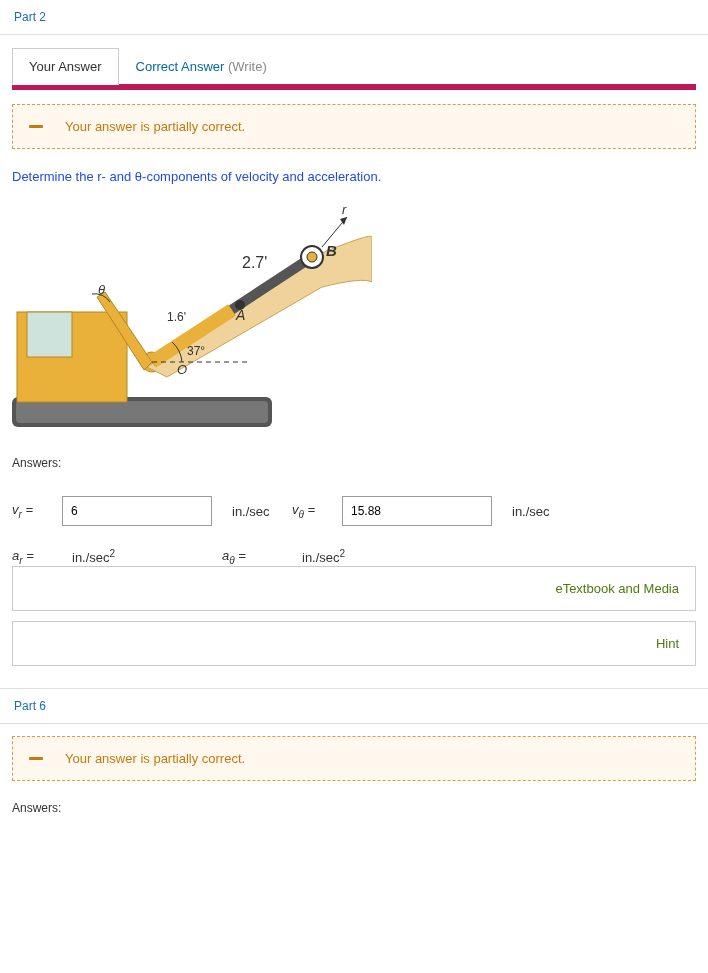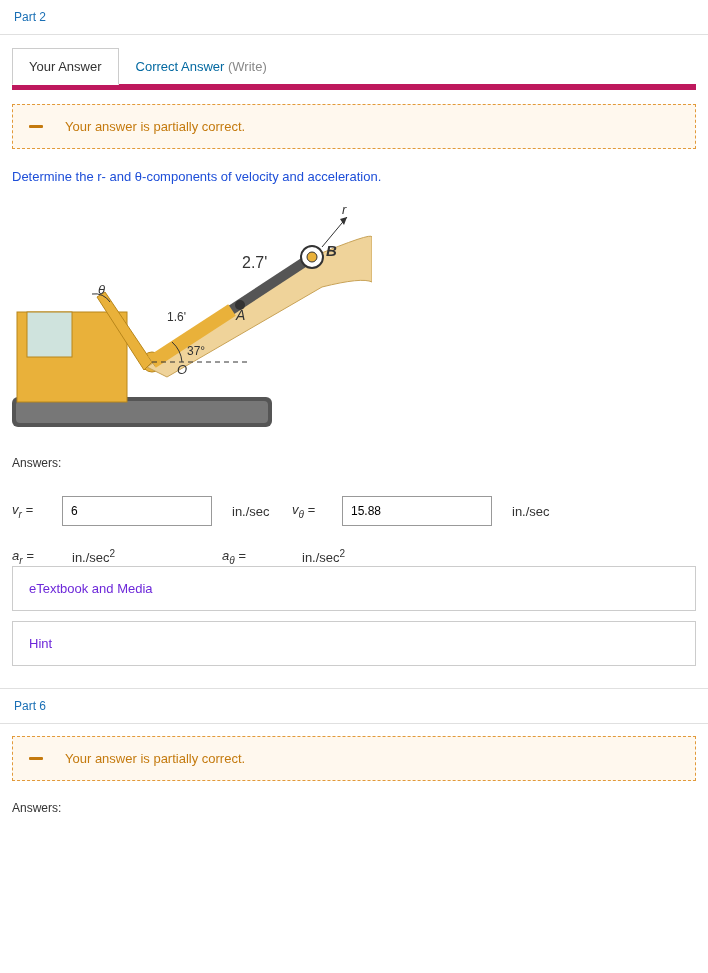--- a/index.html
+++ b/index.html
@@ -89,26 +89,26 @@
     background: #fff;
   }
   .input-box.wrong {
     border: 2px solid #a62020;
     outline: 1px solid #a62020;
   }
   .unit { font-size: 13px; padding-left: 10px; white-space: nowrap; }
   .secondary-btn {
     display: block;
     width: 100%;
-    text-align: left;
+    text-align: right;
     border: 1px solid #ccc;
     background: #fff;
     padding: 14px 16px;
     font-size: 13px;
-    color: #6d28d9;
+    color: #4d7c0f;
     cursor: pointer;
     margin-bottom: 10px;
   }
   .attempts {
     text-align: right;
     font-size: 13px;
     font-weight: bold;
     color: #333;
     padding: 18px 8px 22px;
   }

